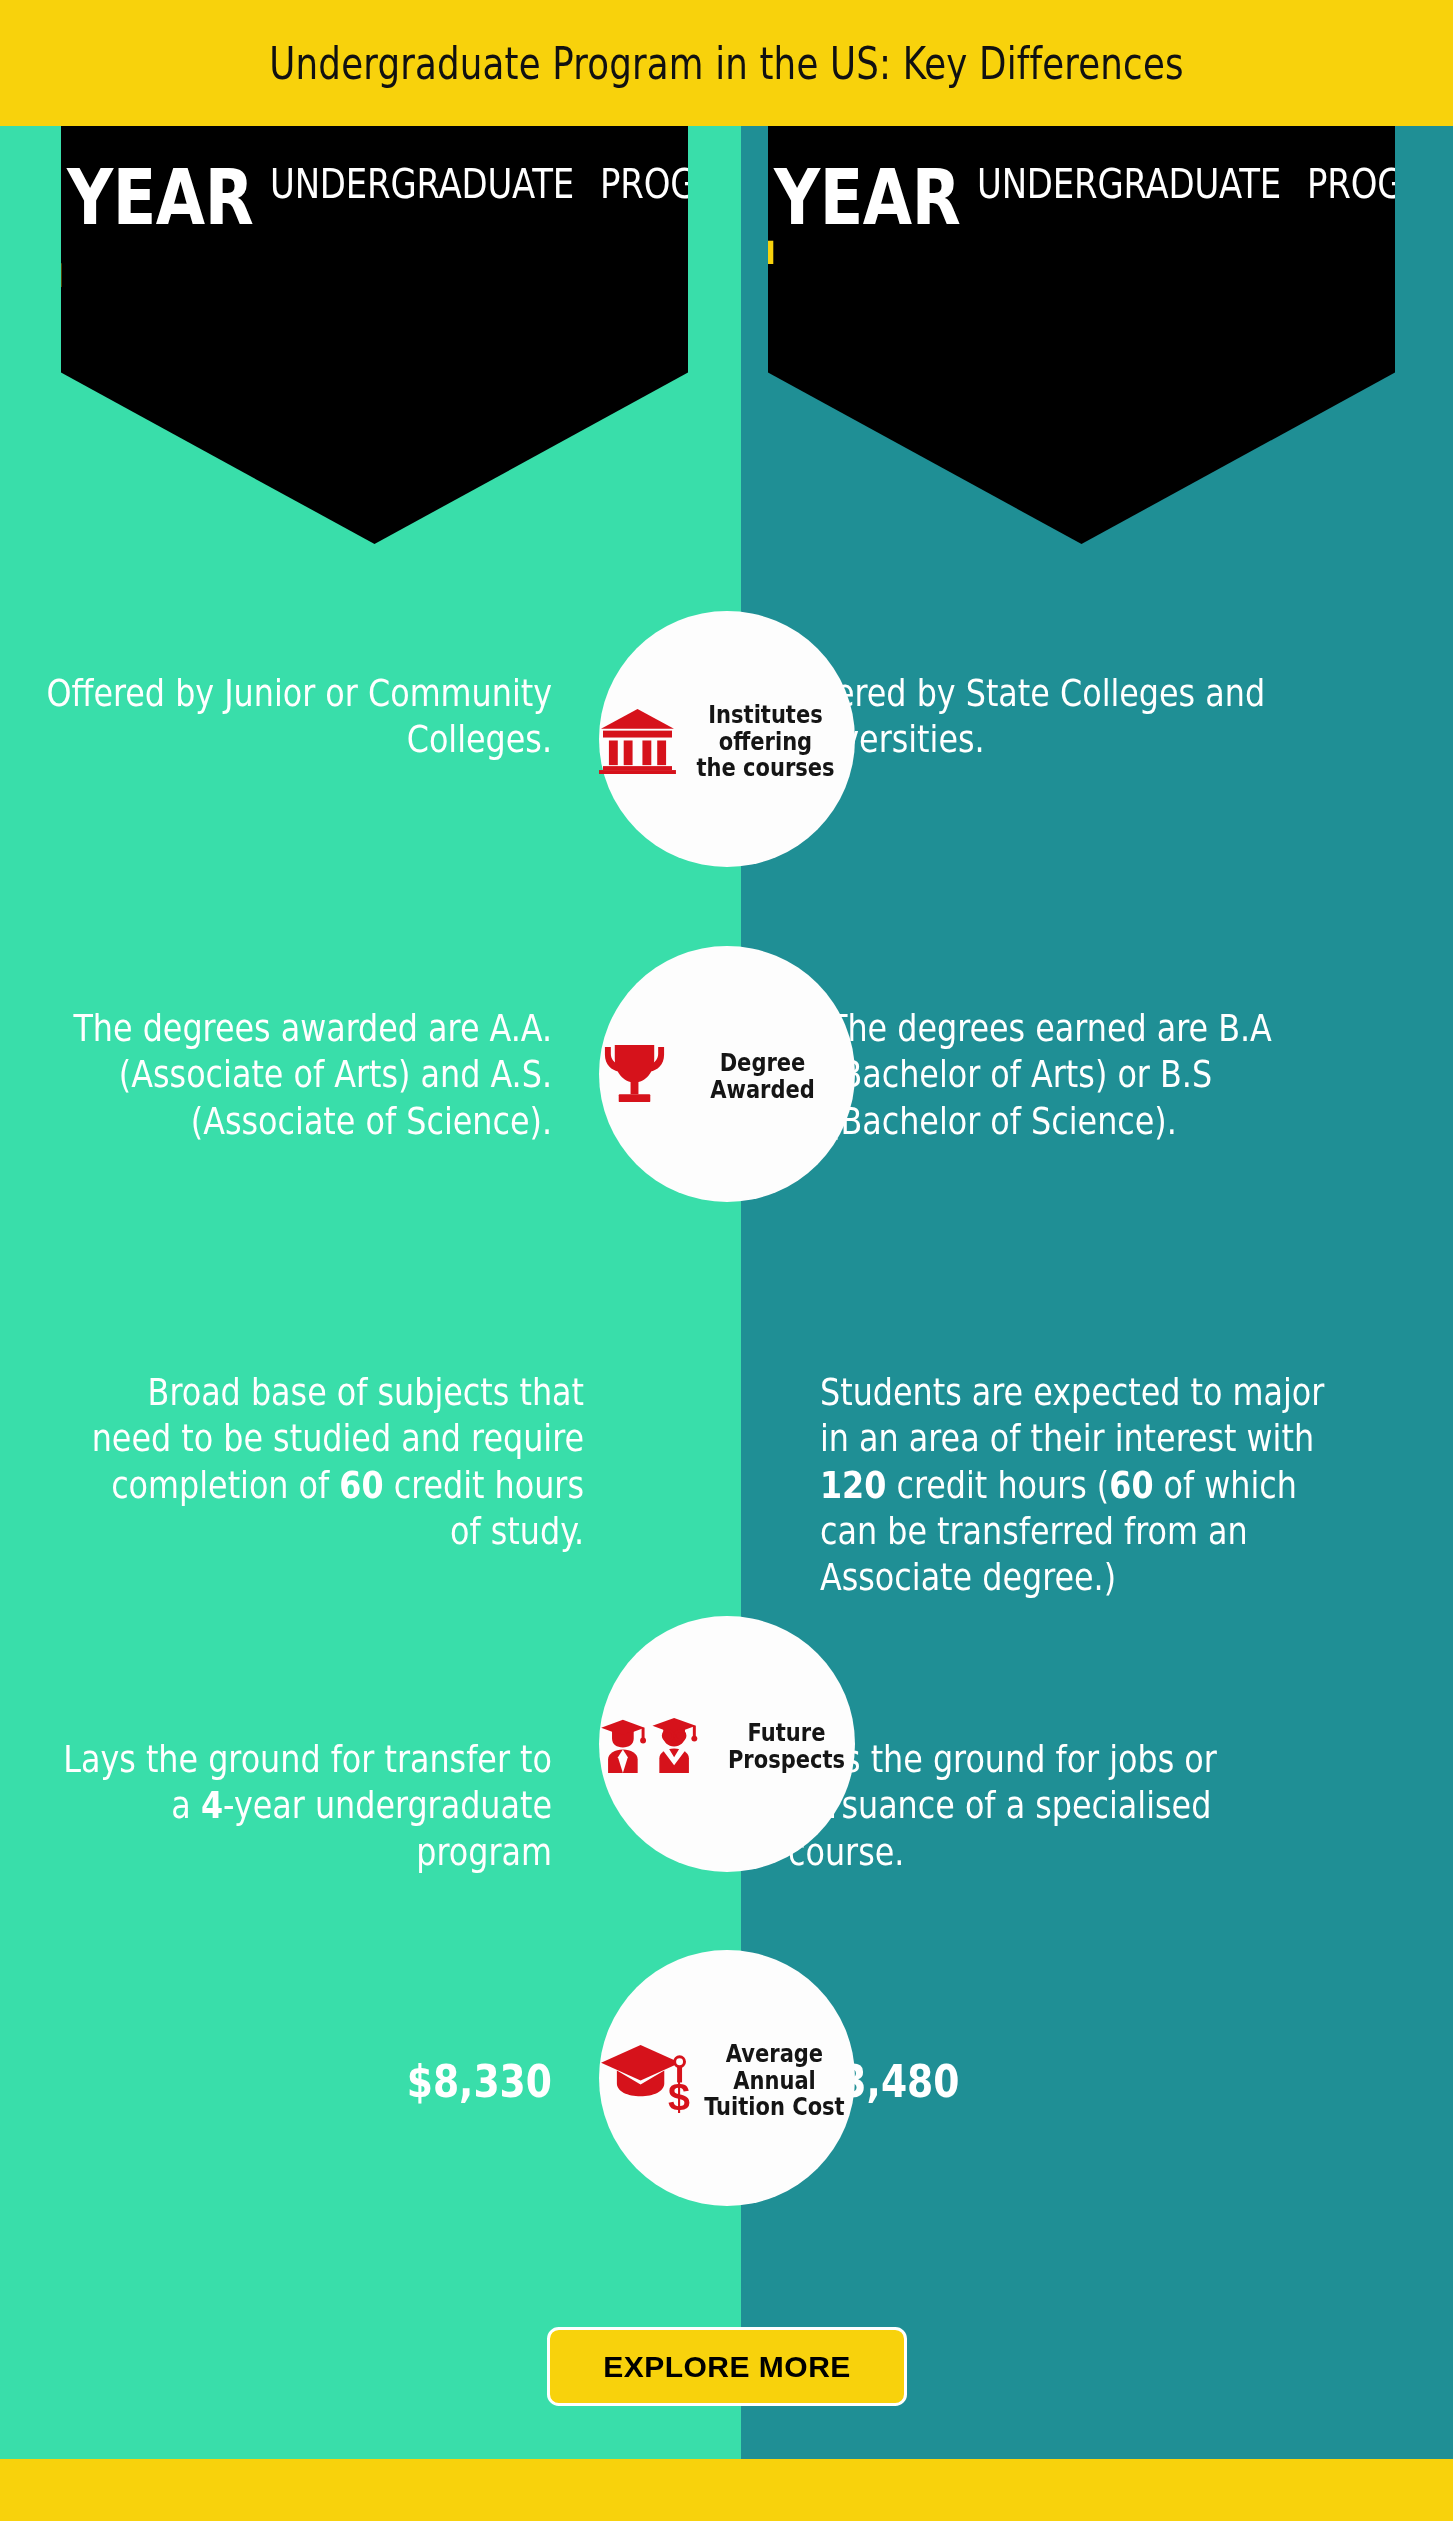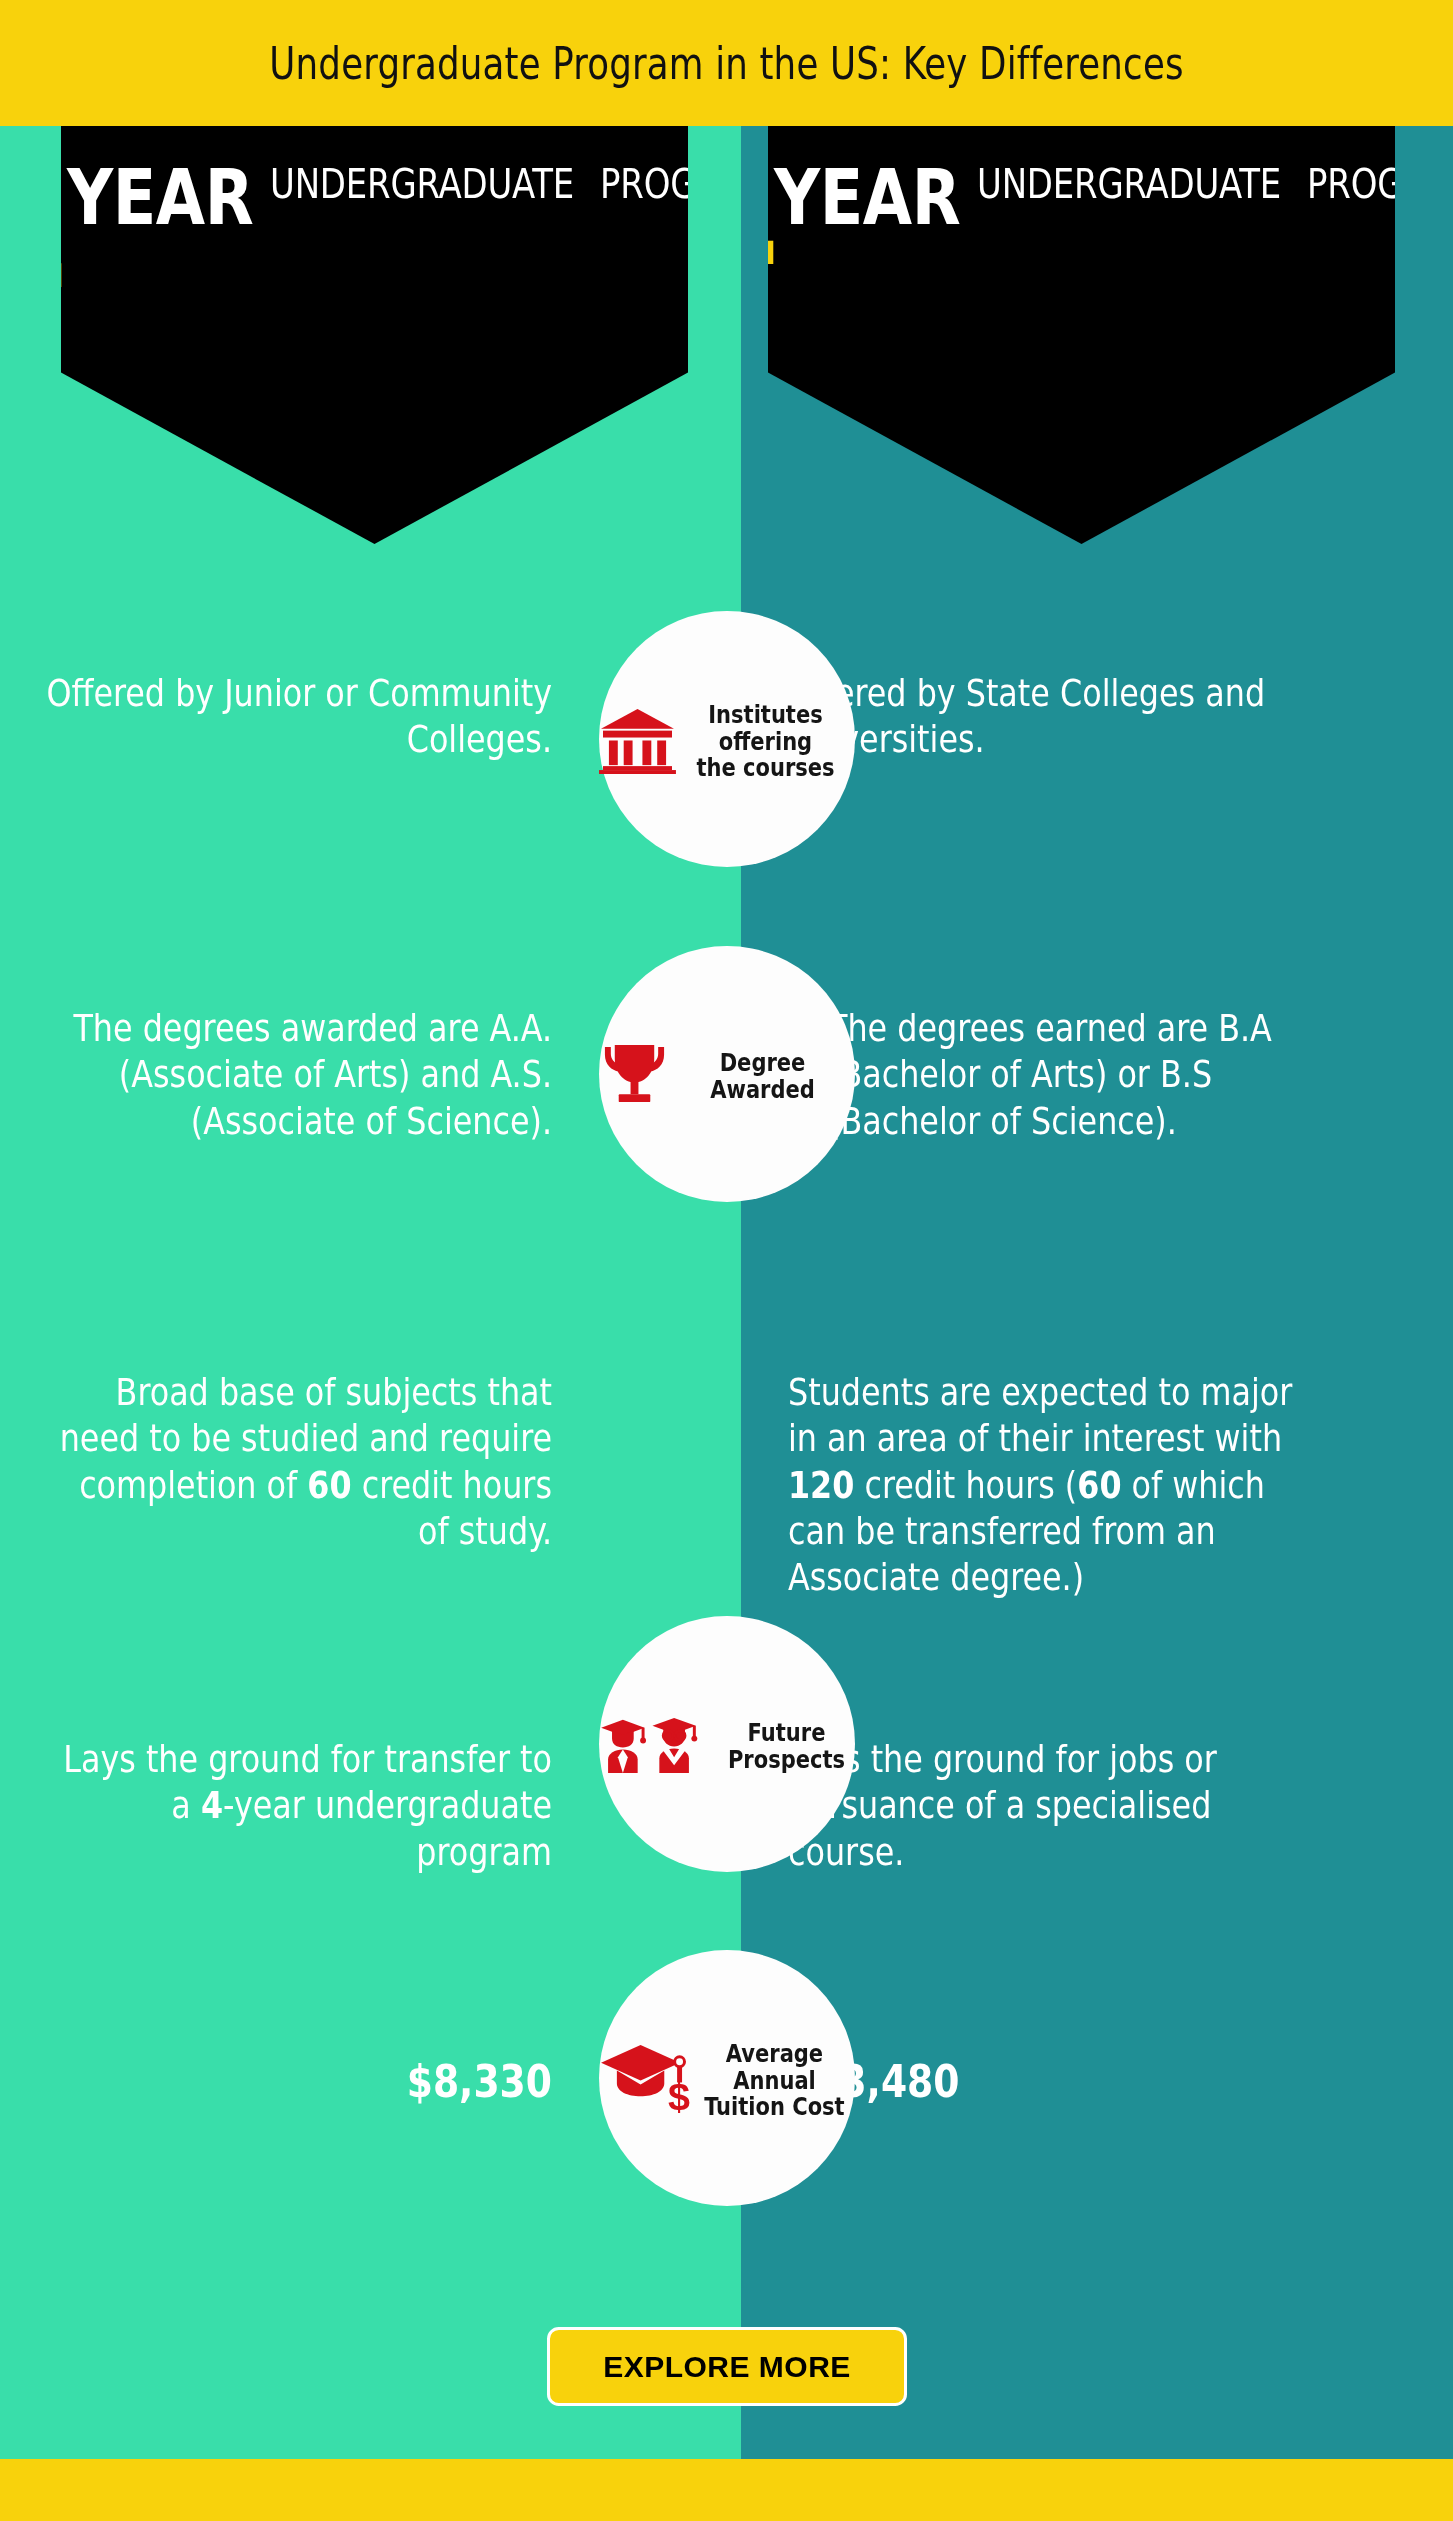--- a/index.html
+++ b/index.html
@@ -200,21 +200,21 @@
           <path d="M56 8h10v8c0 10-7 16-14 17v-7c5-2 8-6 8-11V8z" fill="#d6121b"></path>
           <rect x="32" y="42" width="8" height="14" fill="#d6121b"></rect>
           <rect x="20" y="56" width="32" height="8" rx="1" fill="#d6121b"></rect>
         </svg>
       </div>
       <div class="circle-label">
         <span>Degree Awarded</span>
       </div>
     </div>
 
-    <div class="row" style="top:1369px;">
+    <div class="row" style="top:1369px;padding-left:32px;">
       <div class="cell cell-left">Broad base of subjects that need to be studied and require completion of <b>60</b> credit hours of study.</div>
       <div class="spacer-mid"></div>
       <div class="cell cell-right">Students are expected to major in an area of their interest with <b>120</b> credit hours (<b>60</b> of which can be transferred from an Associate degree.)</div>
     </div>
 
     <div class="row" style="top:1736px;">
       <div class="cell cell-left">Lays the ground for transfer to a <b>4</b>-year undergraduate program</div>
       <div class="spacer-mid"></div>
       <div class="cell cell-right">Lays the ground for jobs or pursuance of a specialised course.</div>
     </div>

